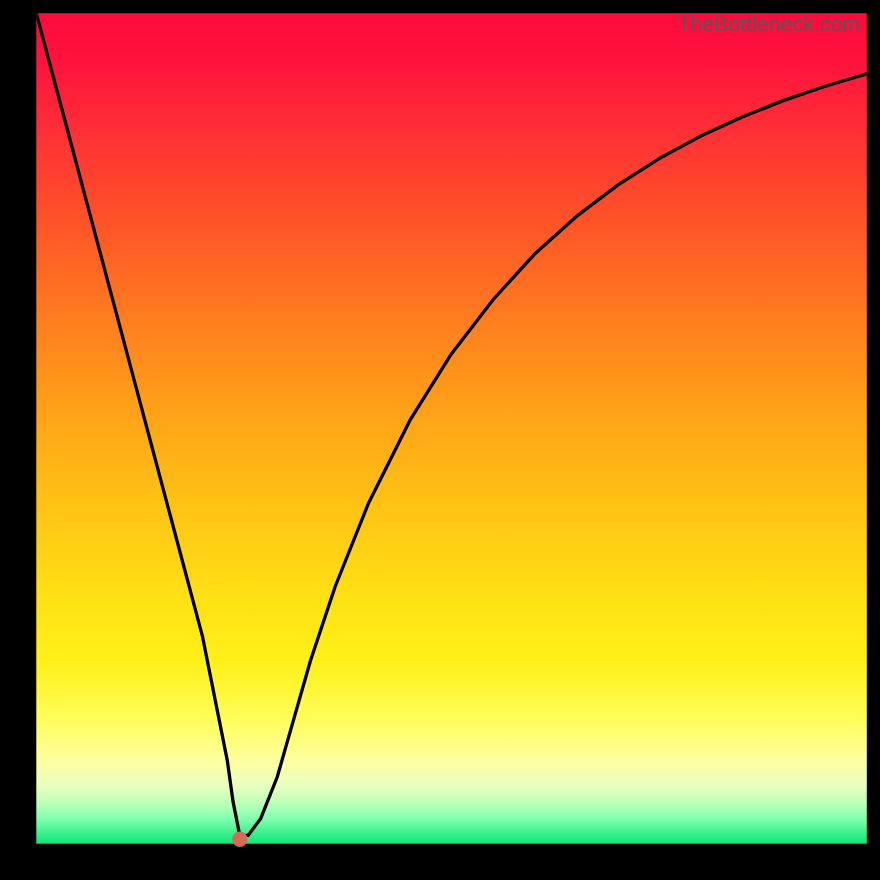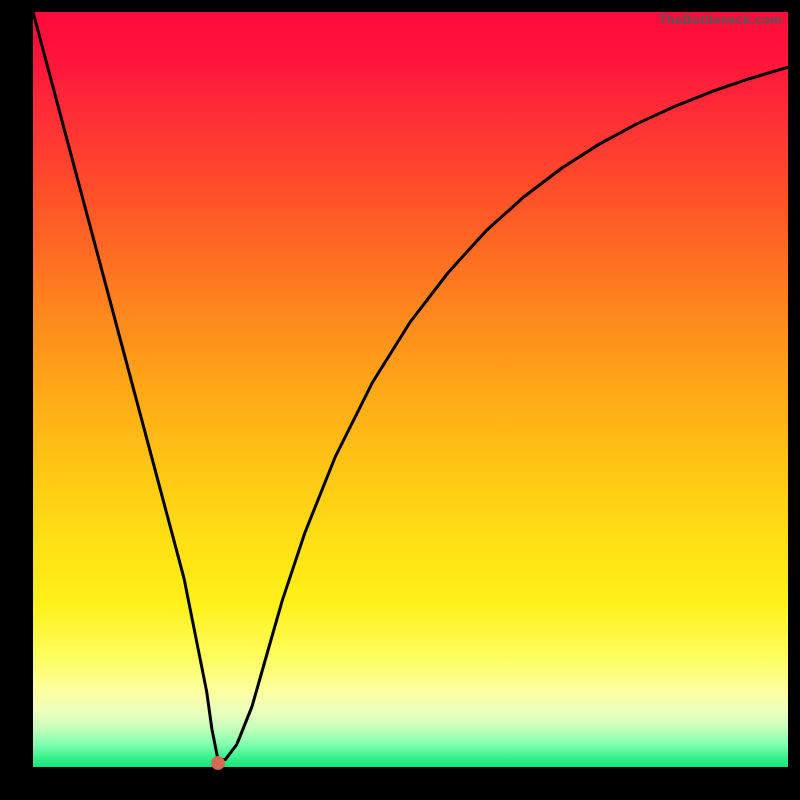--- a/index.html
+++ b/index.html
@@ -38,22 +38,22 @@
       #c0ffb8 95%,
       #80ffb0 97%,
       #30ee88 99%,
       #18e37a 100%
     );
   }
   .watermark {
     position: absolute;
     top: 0px;
     right: 6px;
-    font-size: 13px;
-    font-weight: 700;
+    font-size: 19px;
+    font-weight: 400;
     color: #575757;
     letter-spacing: 0.2px;
     margin-left: 12px;
   }
   svg.curve {
     position: absolute;
     left: 0;
     top: 0;
     width: 100%;
     height: 100%;

